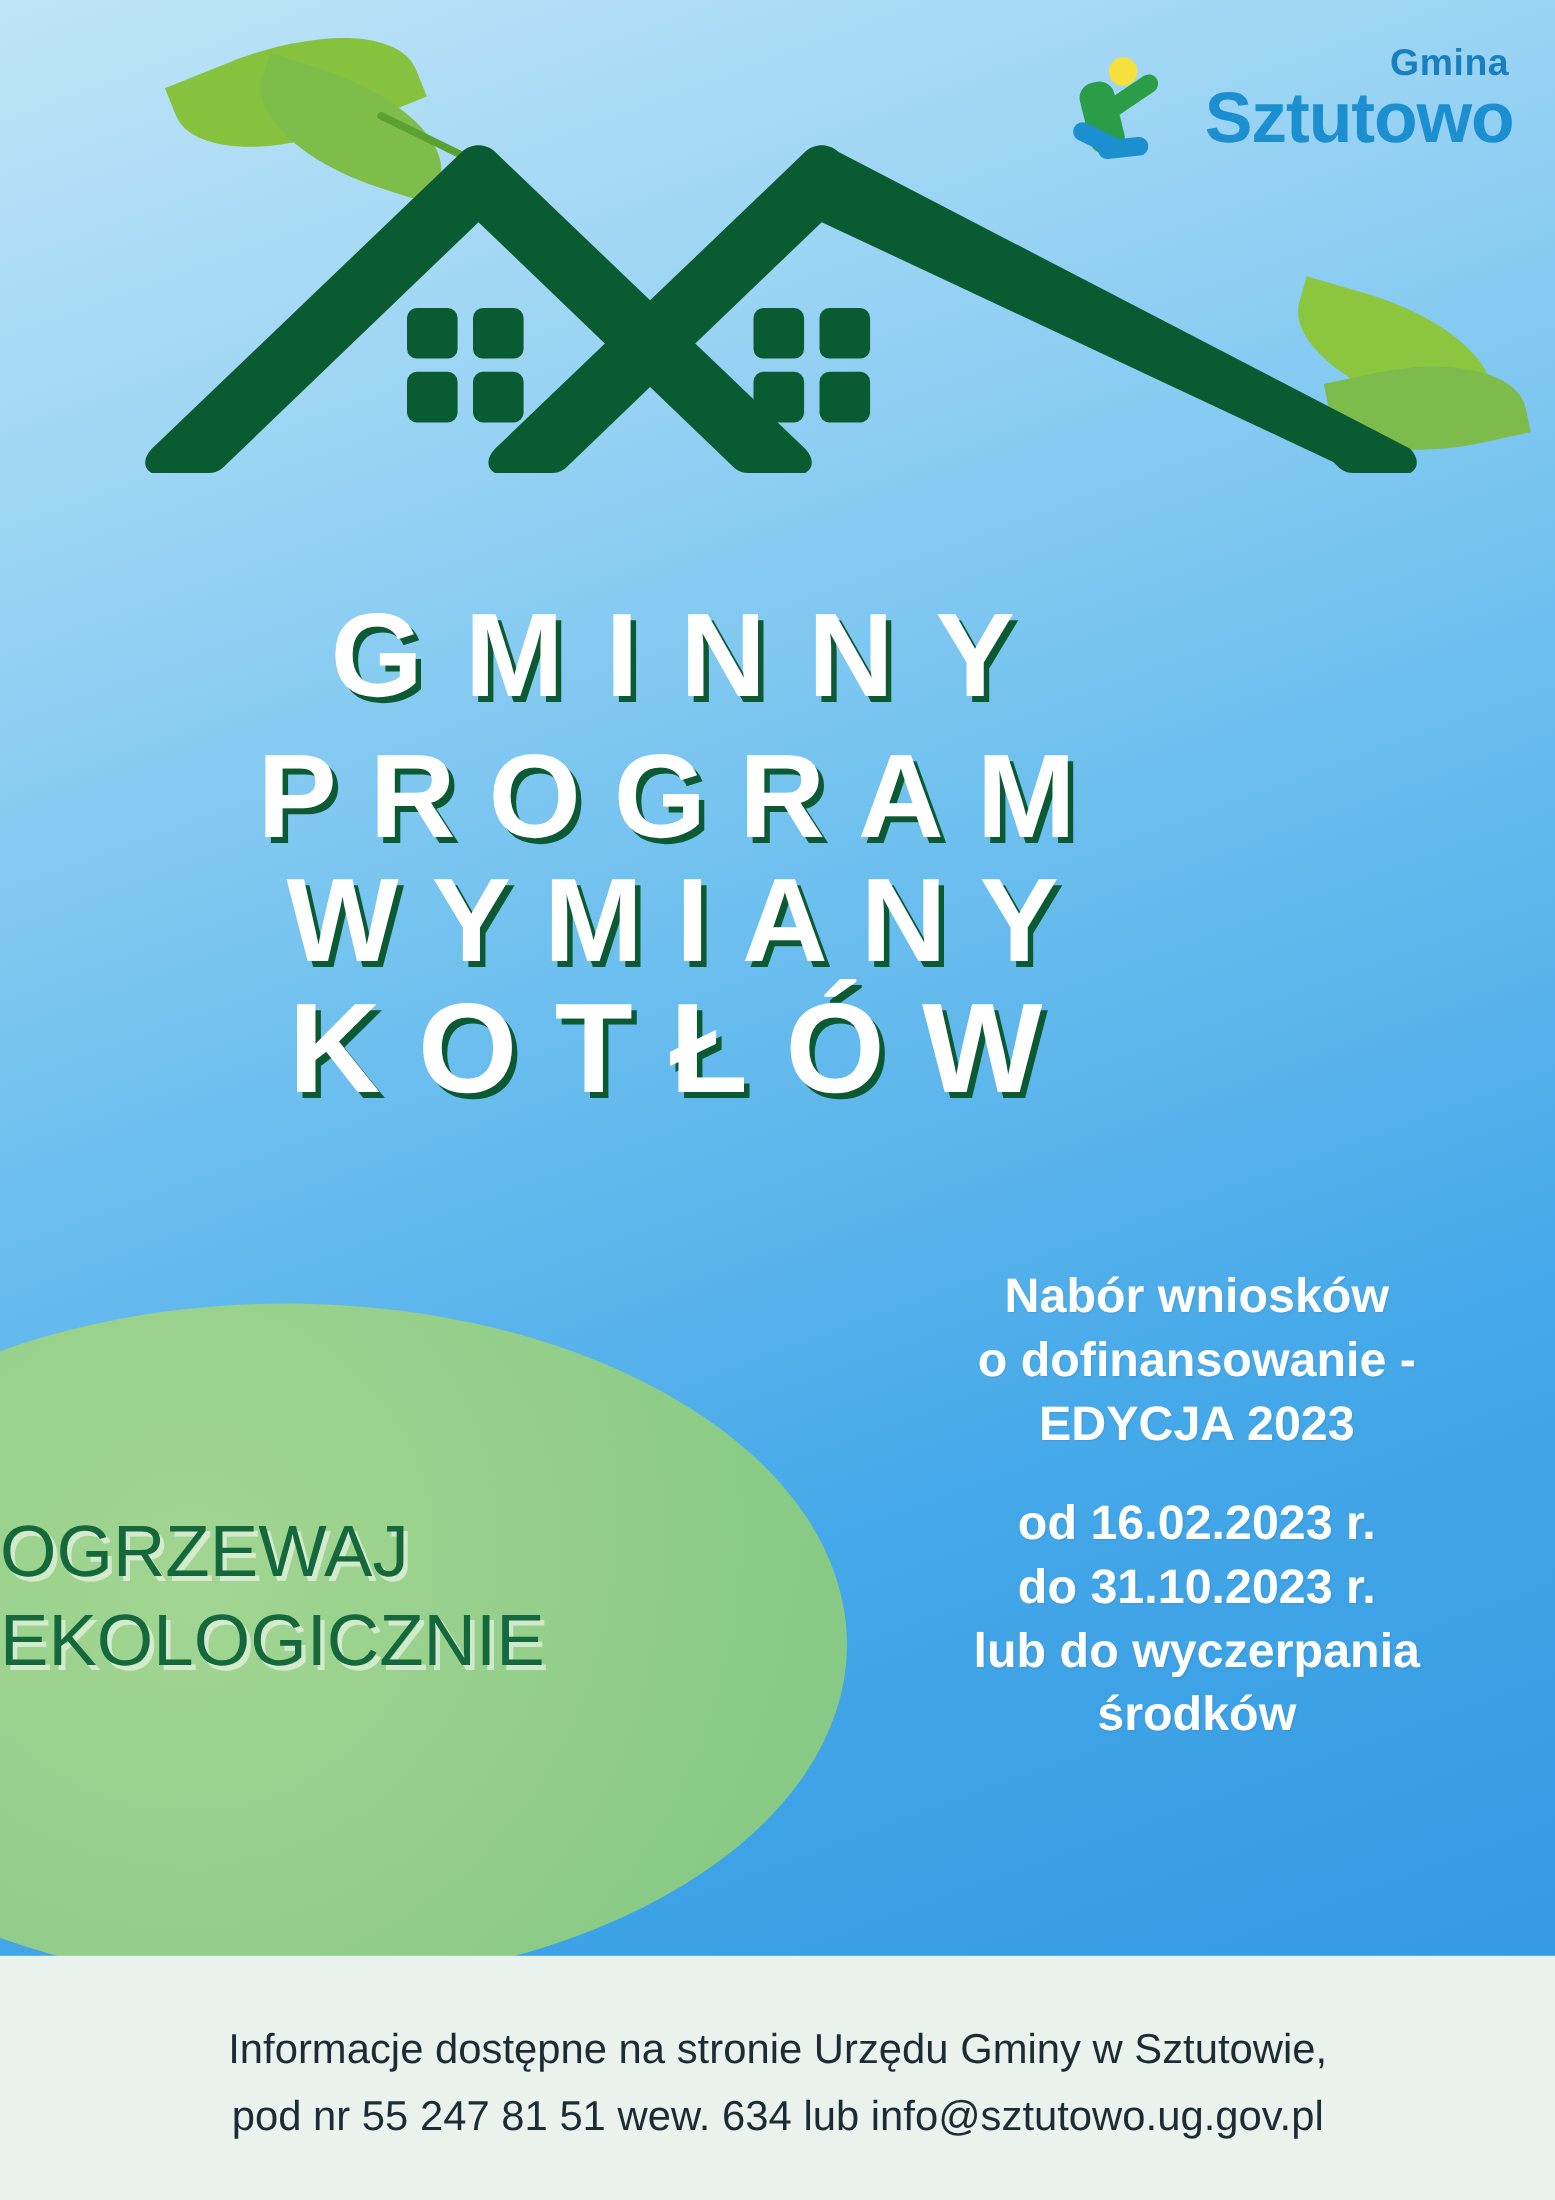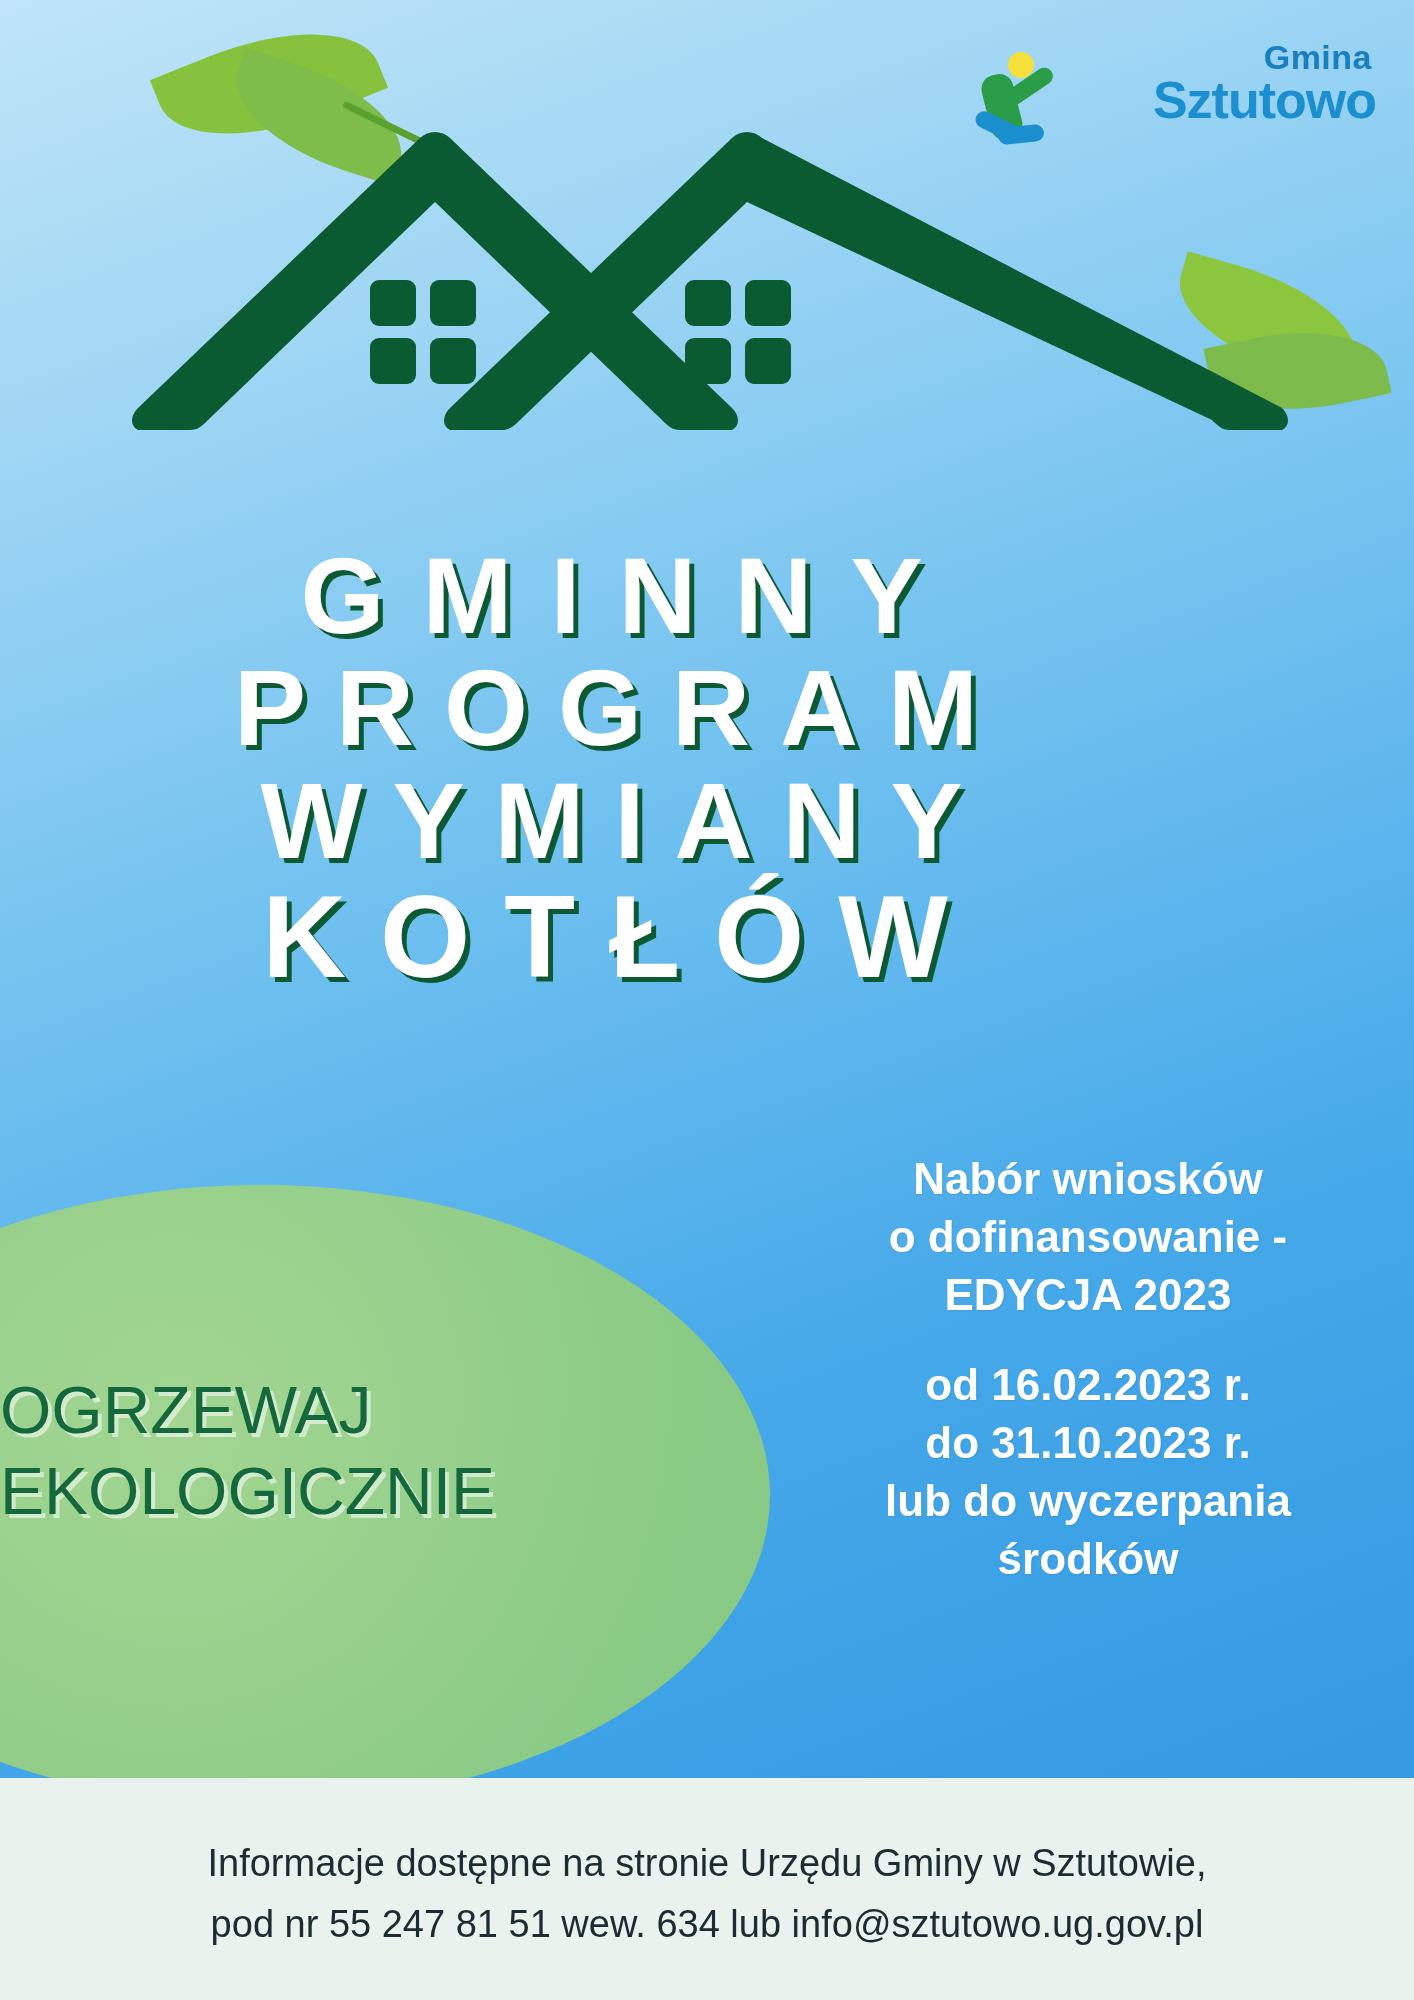--- a/index.html
+++ b/index.html
@@ -96,21 +96,21 @@
     top: 12px;
     font-size: 34px;
     font-weight: 700;
     color: #1a7fbf;
     letter-spacing: 0.5px;
   }
   .logo .sz-word {
     position: absolute;
     right: 0px;
     top: 48px;
-    font-size: 52px;
+    font-size: 65px;
     font-weight: 700;
     color: #1b8fd0;
     letter-spacing: -1px;
     line-height: 1;
   }
   .logo .figure {
     position: absolute;
     left: 12px;
     top: 26px;
     width: 96px;
@@ -175,21 +175,21 @@
     text-align: center;
   }
   .headline .line {
     font-weight: 700;
     color: #ffffff;
     text-shadow: 5px 5px 0 #0c5a34;
     line-height: 1.04;
     white-space: nowrap;
   }
   .headline .l-1 { font-size: 108px; letter-spacing: 38px; padding-left: 38px; }
-  .headline .l-2 { font-size: 108px; letter-spacing: 30px; padding-left: 19px; }
+  .headline .l-2 { font-size: 108px; letter-spacing: 30px; padding-left: 19px; margin-top: 16px; }
   .headline .l-3 { font-size: 108px; letter-spacing: 30px; padding-left: 30px; }
   .headline .l-4 { font-size: 116px; letter-spacing: 34px; padding-left: 21px; }
 
   
   .info-right {
     position: absolute;
     right: 46px;
     top: 1150px;
     width: 560px;
     text-align: center;

